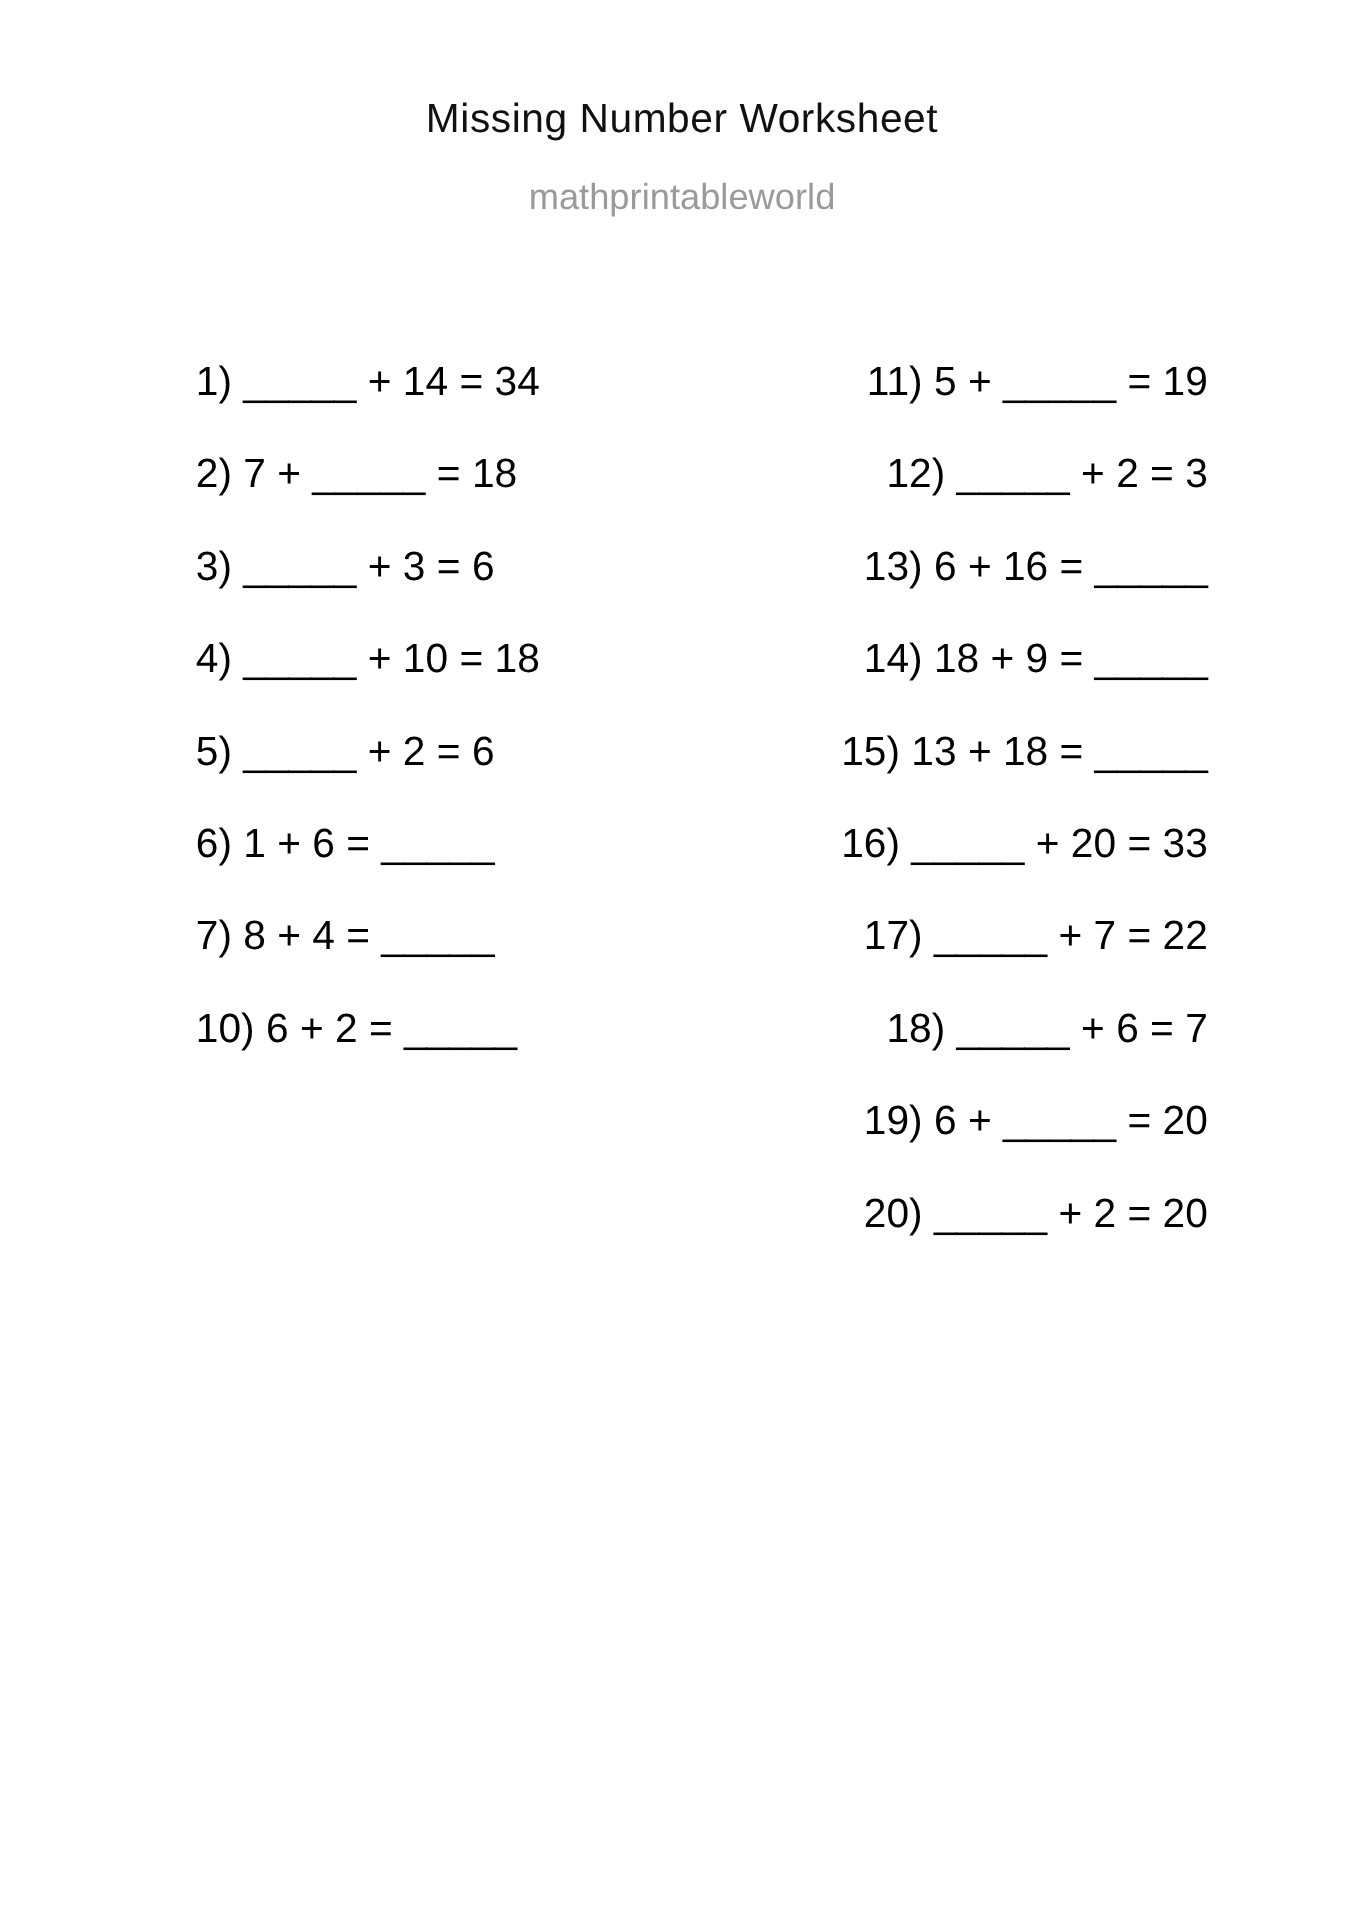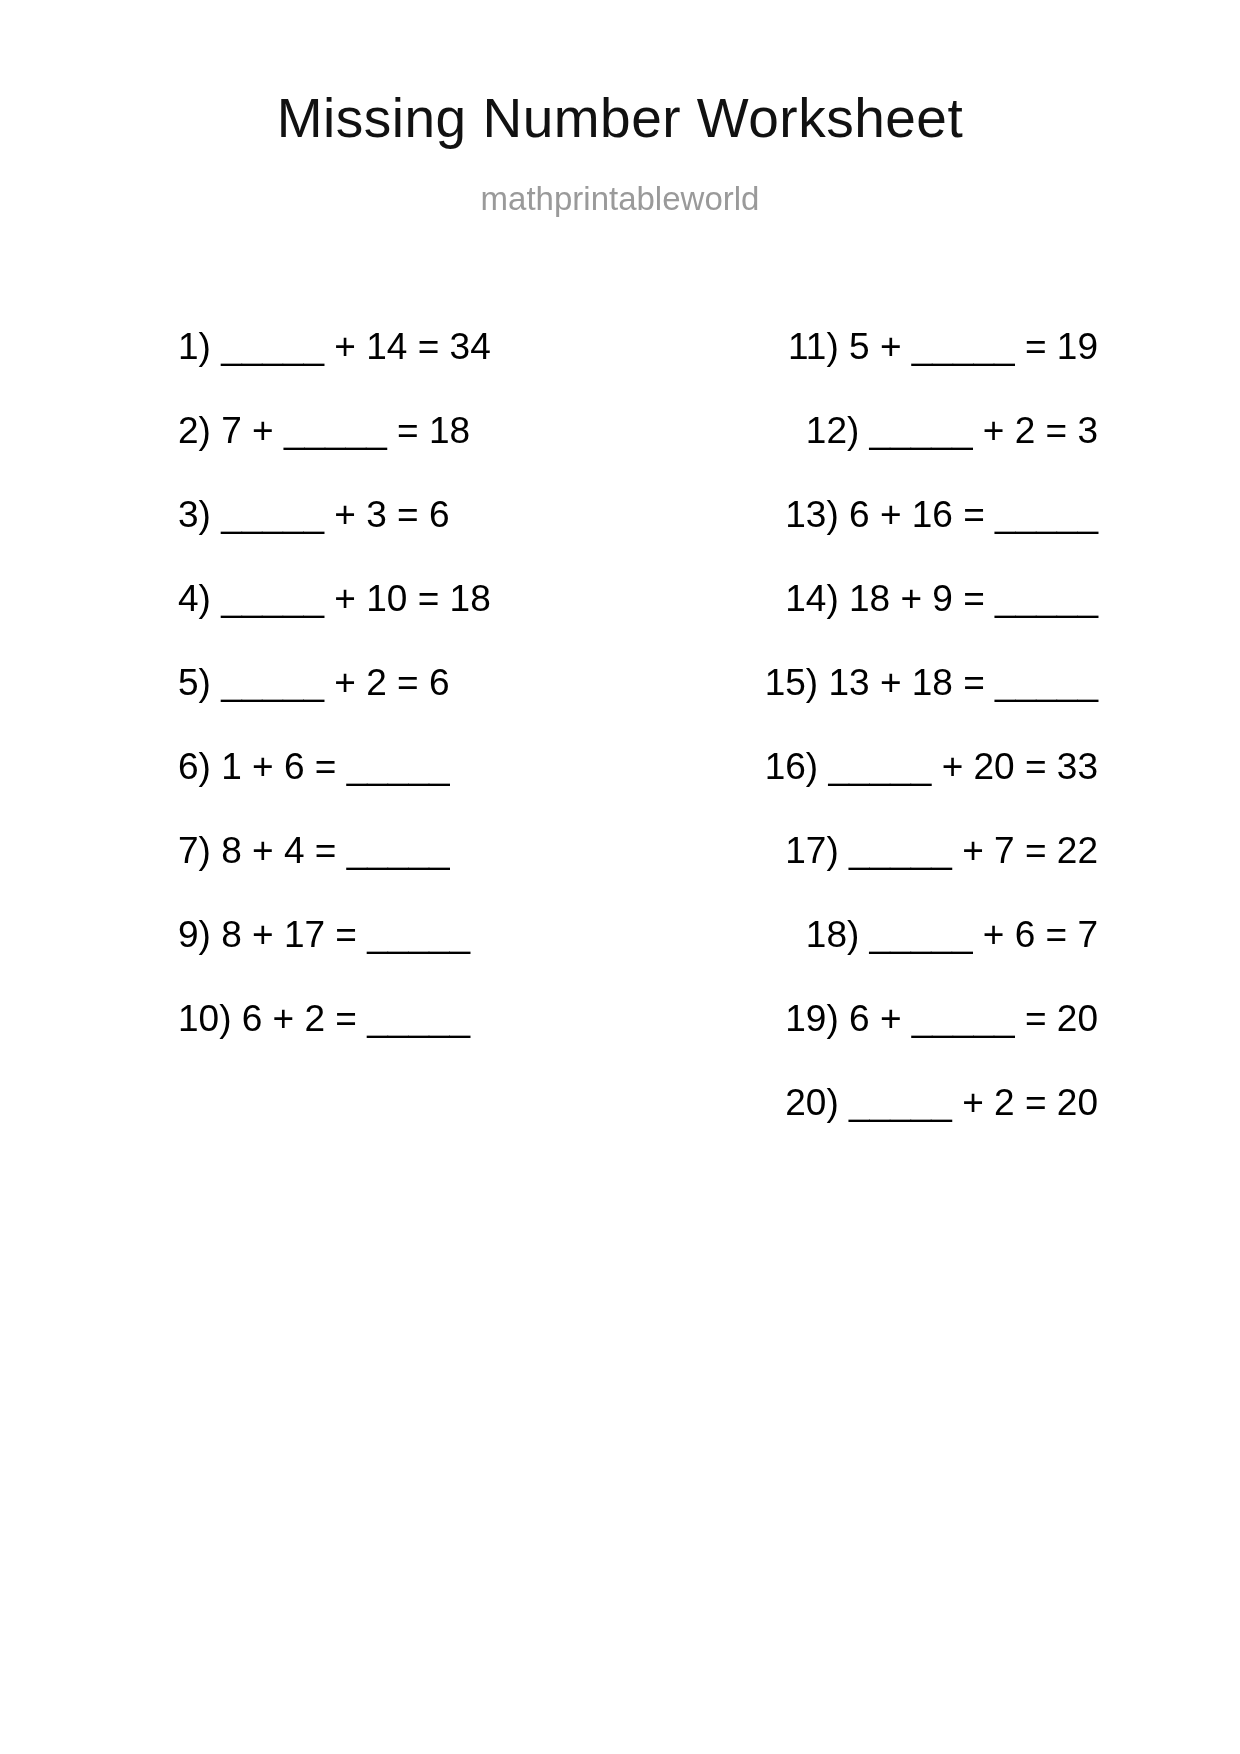--- a/index.html
+++ b/index.html
@@ -16,21 +16,21 @@
     overflow: hidden;
   }
   .page {
     width: 1240px;
     height: 1754px;
     box-sizing: border-box;
     position: relative;
   }
   .title {
     text-align: center;
-    font-size: 55px;
+    font-size: 37px;
     font-weight: normal;
     letter-spacing: 0.5px;
     margin: 0;
     padding-top: 88px;
     line-height: 1.1;
     color: #111111;
   }
   .subtitle {
     text-align: center;
     font-size: 33px;
@@ -81,21 +81,20 @@
   <div class="problems">
 
     <div class="column col-left">
       <div class="problem">1) _____ + 14 = 34</div>
       <div class="problem">2) 7 + _____ = 18</div>
       <div class="problem">3) _____ + 3 = 6</div>
       <div class="problem">4) _____ + 10 = 18</div>
       <div class="problem">5) _____ + 2 = 6</div>
       <div class="problem">6) 1 + 6 = _____</div>
       <div class="problem">7) 8 + 4 = _____</div>
-      <div class="problem">9) 8 + 17 = _____</div>
       <div class="problem">10) 6 + 2 = _____</div>
     </div>
 
     <div class="column col-right">
       <div class="problem">11) 5 + _____ = 19</div>
       <div class="problem">12) _____ + 2 = 3</div>
       <div class="problem">13) 6 + 16 = _____</div>
       <div class="problem">14) 18 + 9 = _____</div>
       <div class="problem">15) 13 + 18 = _____</div>
       <div class="problem">16) _____ + 20 = 33</div>

